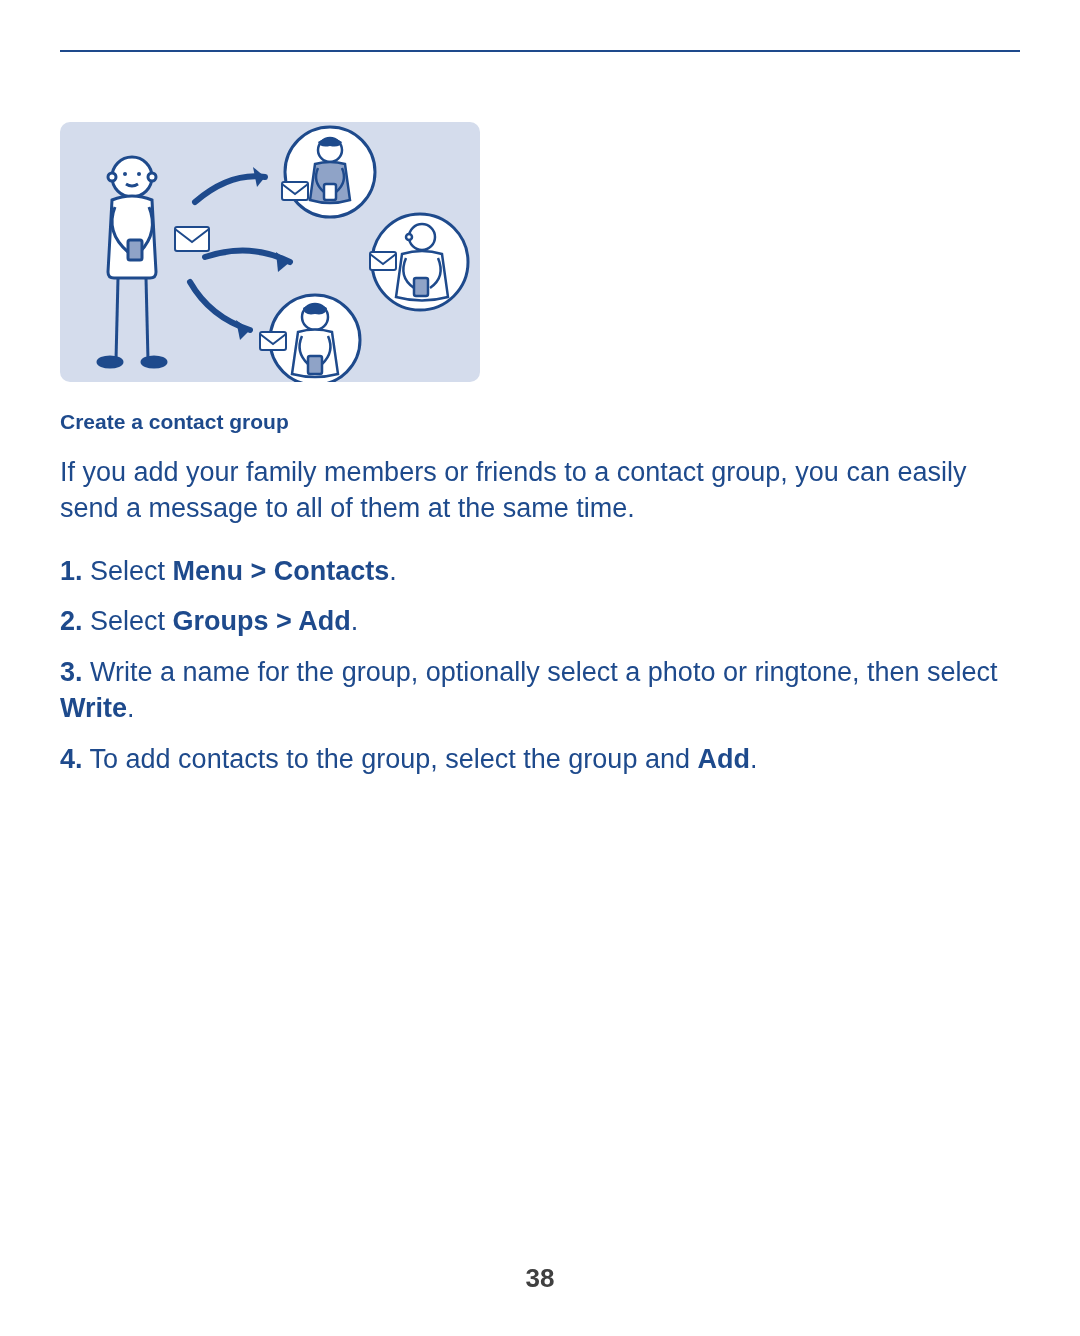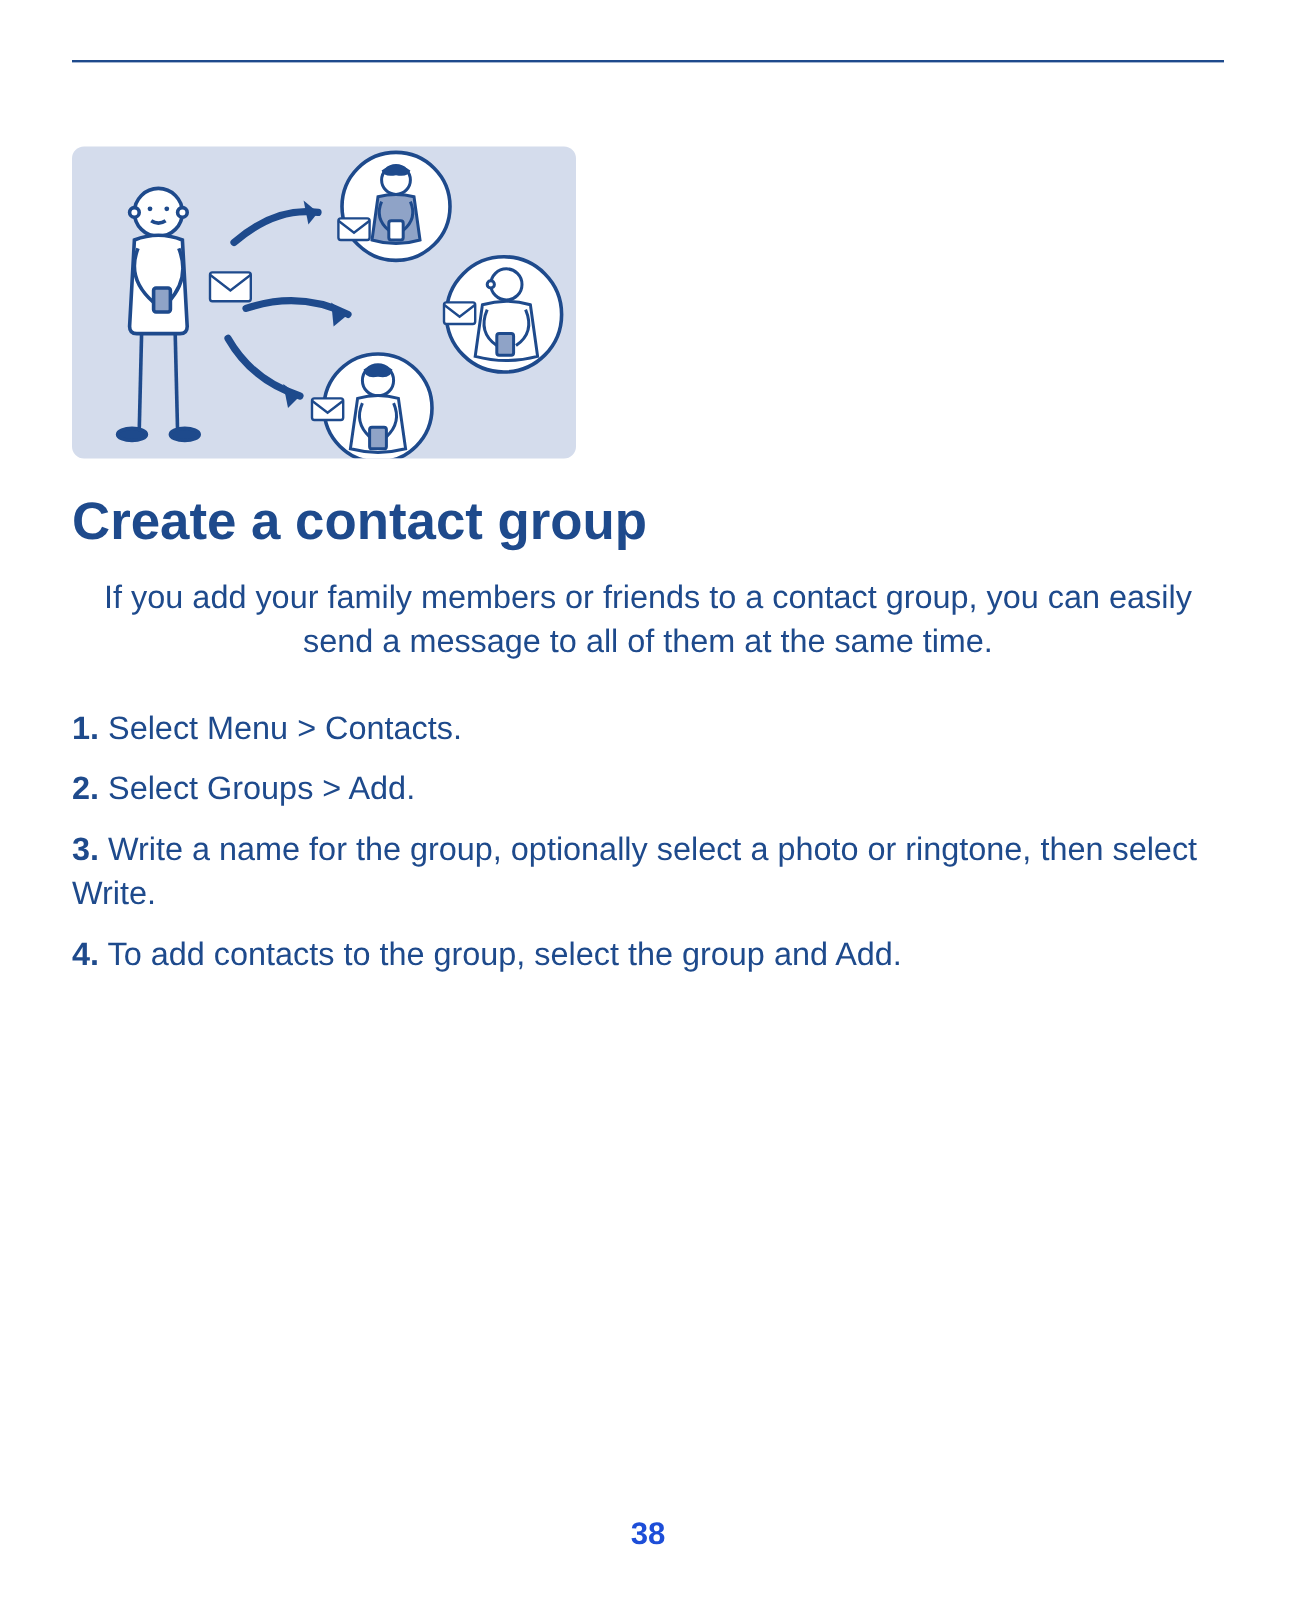--- a/index.html
+++ b/index.html
@@ -20,49 +20,48 @@
   .illustration {
     width: 420px;
     height: 260px;
     background: #d4dcec;
     border-radius: 10px;
     position: relative;
     overflow: hidden;
     margin-bottom: 28px;
   }
   .heading {
-    font-size: 44px;
+    font-size: 21px;
     font-weight: bold;
     color: #1e4a8c;
     margin-bottom: 20px;
   }
   .intro {
     font-size: 27px;
     line-height: 1.35;
     color: #1e4a8c;
-    margin-bottom: 36px;
-    text-align: center;
+    margin-bottom: 26px;
   }
   .step {
     font-size: 27px;
     line-height: 1.35;
     color: #1e4a8c;
     margin-bottom: 14px;
   }
   .step .num { font-weight: bold; }
-  .b { font-weight: normal; }
+  .b { font-weight: bold; }
   .page-number {
     position: absolute;
     bottom: 42px;
     left: 0;
     width: 100%;
     text-align: center;
     font-size: 26px;
     font-weight: bold;
-    color: #1d4ed8;
+    color: #404040;
   }
   
   .illustration svg { width: 100%; height: 100%; display: block; }
 </style>
 </head>
 <body>
 
 <hr class="top-rule">
 
 <div class="illustration">

